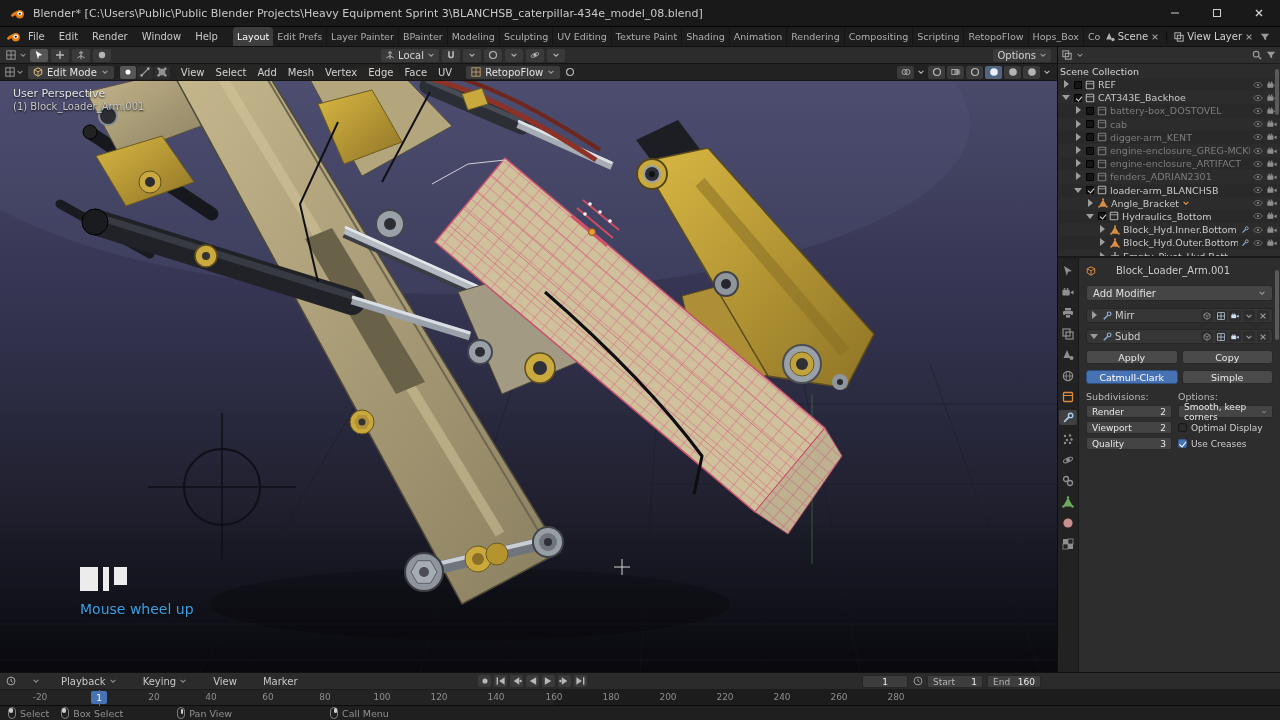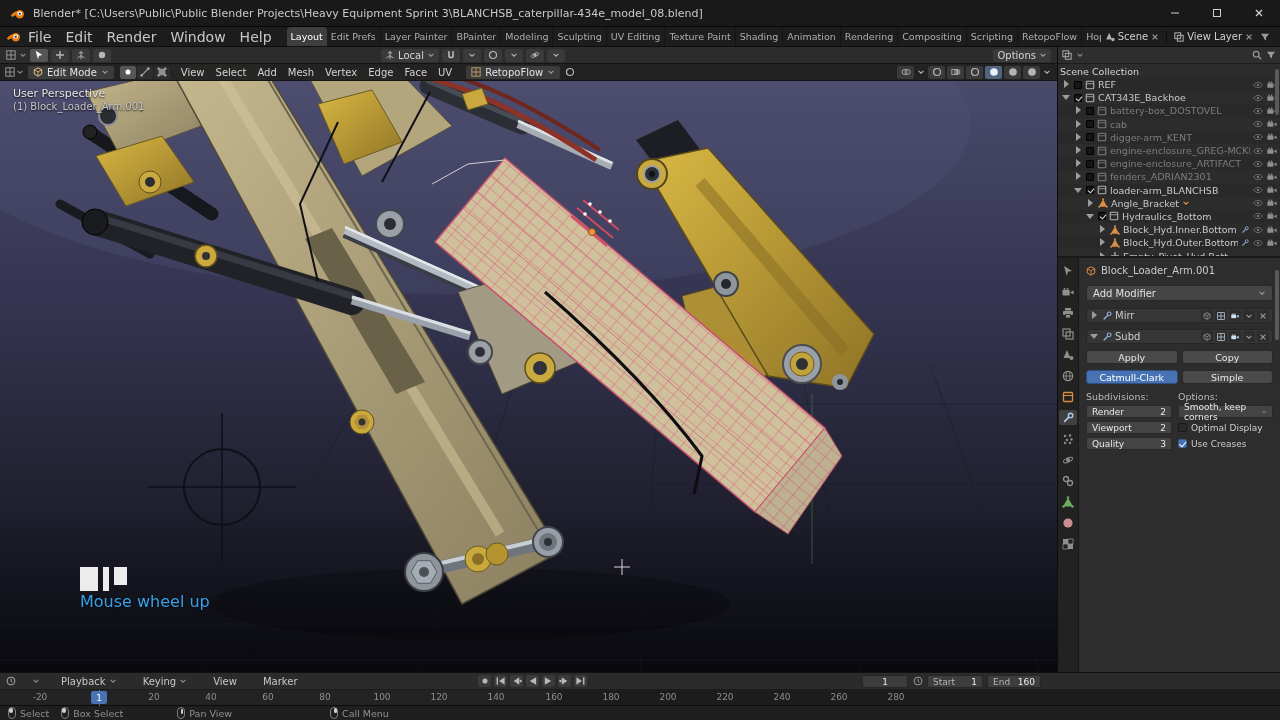--- a/index.html
+++ b/index.html
@@ -8,21 +8,21 @@
   .ic{width:10px;height:10px;display:block;flex:none}
   .ic12{width:12px;height:12px}
   .ic8{width:8px;height:8px}
   
   .titlebar{position:absolute;top:0;left:0;right:0;height:27px;background:#191919;border-bottom:1px solid #060606;display:flex;align-items:center;gap:8px;padding:0 0 0 10px;color:#c9c9c9}
   .title-text{font-size:11px;white-space:nowrap;overflow:hidden}
   .win-btns{margin-left:auto;display:flex;height:27px}
   .win-btn{width:42px;display:flex;align-items:center;justify-content:center;color:#cfcfcf}
   
   .menubar{position:absolute;top:27px;left:0;right:0;height:20px;background:#1d1d1d;border-bottom:1px solid #0e0e0e;display:flex;align-items:stretch;padding:0 6px;color:#c8c8c8}
-  .menu{padding:0 7px;display:flex;align-items:center;font-size:14px}
+  .menu{padding:0 7px;display:flex;align-items:center;font-size:10px}
   .ws{display:flex;align-items:stretch;margin-left:8px;flex:1;min-width:0;overflow:hidden}
   .ws-tab{padding:0 4px;display:flex;align-items:center;color:#aeaeae;font-size:9.5px;border-right:1px solid #141414;white-space:nowrap}
   .ws-tab.active{background:#3e3e3e;color:#fff;border-radius:4px 4px 0 0;border-right:none}
   .scene-widget{display:flex;align-items:center;gap:3px;padding:0 4px;font-size:10px;flex:none;color:#cfcfcf}
   .sw-sep{width:1px;height:12px;background:#101010;margin:0 4px}
   
   .main{position:absolute;top:47px;left:0;width:1148px;height:625px;display:flex}
   .vp-col{width:1057px;display:flex;flex-direction:column}
   
   .toolsbar{height:17px;background:#2c2c2c;border-bottom:1px solid #141414;display:flex;align-items:center;gap:3px;padding:0 6px;font-size:10px;color:#c5c5c5}
@@ -40,21 +40,21 @@
   .sm{width:16px;height:13px;background:#2e2e2e;border-radius:2px;display:flex;align-items:center;justify-content:center;color:#a8a8a8}
   .sm.active{background:#565656;color:#fff}
   .vp-right{margin-left:auto;display:flex;gap:2px;align-items:center}
   .vbtn{width:17px;height:13px;background:#3a3a3a;border-radius:2px;display:flex;align-items:center;justify-content:center;color:#b5b5b5}
   .vbtn.active{background:#53647f;color:#e8f0ff}
   .vp-ovl1{position:absolute;left:13px;top:23px;font-size:11px;color:#e4e4e4;text-shadow:0 1px 2px rgba(0,0,0,.9);z-index:4}
   .vp-ovl2{position:absolute;left:13px;top:37px;font-size:10px;color:#c6c6c6;text-shadow:0 1px 2px rgba(0,0,0,.9);z-index:4}
   .screencast{position:absolute;left:80px;top:503px;z-index:4}
   .sk-blocks{display:flex;align-items:flex-start;gap:5px;height:25px}
   .skb{background:#ececec}
-  .sk-text{margin-top:0;font-size:16px;color:#3aa0e5;text-shadow:0 1px 2px rgba(0,0,0,.6)}
+  .sk-text{margin-top:9px;font-size:14px;color:#3aa0e5;text-shadow:0 1px 2px rgba(0,0,0,.6)}
   
   .rightcol{width:223px;display:flex;flex-direction:column;background:#2b2b2b;border-left:1px solid #0d0d0d}
   .outliner{height:211px;background:#282828;position:relative;overflow:hidden;border-bottom:2px solid #191919}
   .ol-header{height:17px;background:#2e2e2e;border-bottom:1px solid #1b1b1b;display:flex;align-items:center;gap:4px;padding:0 4px;color:#bdbdbd}
   .ol-root{height:14px;display:flex;align-items:center;padding:0 2px;color:#d5d5d5;font-size:9.5px;background:#2c2c2c}
   .ol-cliplabel{width:86px;overflow:hidden;direction:rtl;text-align:left;white-space:nowrap}
   .orow{height:13.2px;display:flex;align-items:center;gap:3px;font-size:9.5px;color:#c9c9c9;padding-left:4px}
   .orow:nth-child(even){background:#2c2c2c}
   .orow:nth-child(odd){background:#292929}
   .orow.dim{color:#7d7d7d}
@@ -66,21 +66,21 @@
   .tw.closed::after{content:"";position:absolute;left:2px;top:0;border-top:4px solid transparent;border-bottom:4px solid transparent;border-left:5px solid #9d9d9d}
   .cb{width:8px;height:8px;background:#151515;border:1px solid #000;border-radius:1px;position:relative;flex:none}
   .cb.checked::after{content:"";position:absolute;left:1.5px;top:0;width:3px;height:5px;border:solid #d8d8d8;border-width:0 1.5px 1.5px 0;transform:rotate(40deg)}
   .scrollbar{position:absolute;right:1px;width:4px;border-radius:2px;background:#5a5a5a}
   
   .props{flex:1;display:flex;background:#2d2d2d;position:relative}
   .ptabs{width:21px;background:#222;border-right:1px solid #191919;display:flex;flex-direction:column;align-items:center;padding-top:5px;gap:6px}
   .ptab{width:18px;height:15px;display:flex;align-items:center;justify-content:center;color:#8f8f8f;border-radius:2px}
   .ptab.active{background:#404040;color:#a9c9ee}
   .pbody{flex:1;padding:5px 7px 0 7px;font-size:10px;color:#cbcbcb}
-  .pcrumb{display:flex;align-items:center;gap:5px;height:15px;margin-bottom:7px}
+  .pcrumb{display:flex;align-items:center;gap:20px;height:15px;margin-bottom:7px}
   .addmod{height:16px;background:#454545;border:1px solid #282828;border-radius:3px;display:flex;align-items:center;gap:4px;padding:0 6px;margin-bottom:7px;color:#e0e0e0}
   .modhdr{height:15px;background:#363636;border:1px solid #262626;border-radius:3px;display:flex;align-items:center;gap:3px;padding:0 3px;margin-bottom:6px}
   .mh-icons{margin-left:auto;display:flex;gap:2px;align-items:center}
   .mh-btn{width:12px;height:11px;background:#2d2d2d;border-radius:2px;display:flex;align-items:center;justify-content:center;color:#9a9a9a}
   .mh-btn.on{color:#cfe0f5}
   .btnrow{display:flex;gap:4px;margin-bottom:6px}
   .btn{flex:1;height:14px;background:#4a4a4a;border:1px solid #292929;border-radius:3px;display:flex;align-items:center;justify-content:center;color:#e8e8e8;font-size:9.5px}
   .btn.blue{background:#4772b3;border-color:#2f4d7d;color:#fff}
   .pgrid{display:grid;grid-template-columns:86px 1fr;gap:3px 6px;margin-top:3px}
   .plabel{font-size:9.5px;color:#b8b8b8;height:12px;display:flex;align-items:center}

